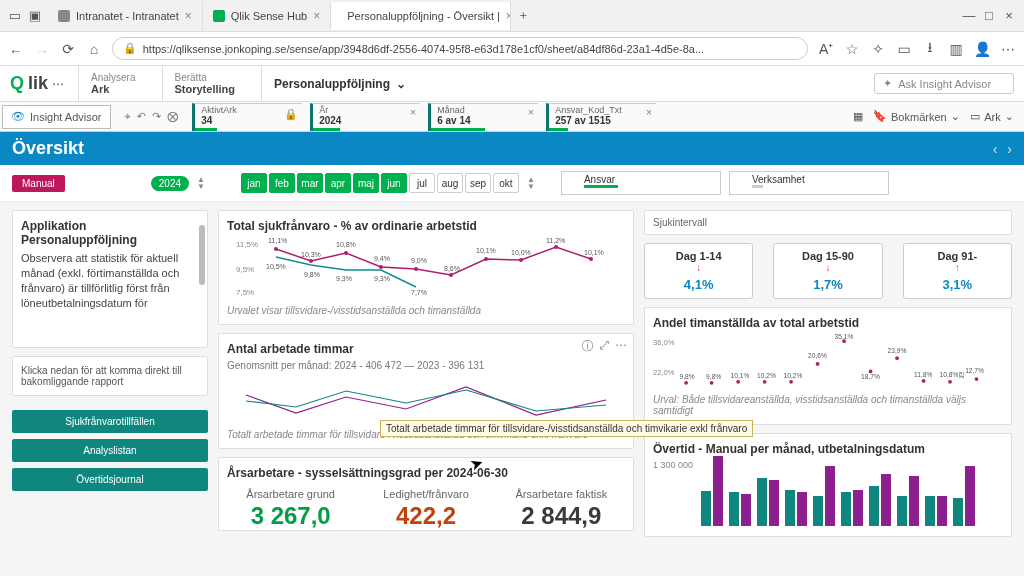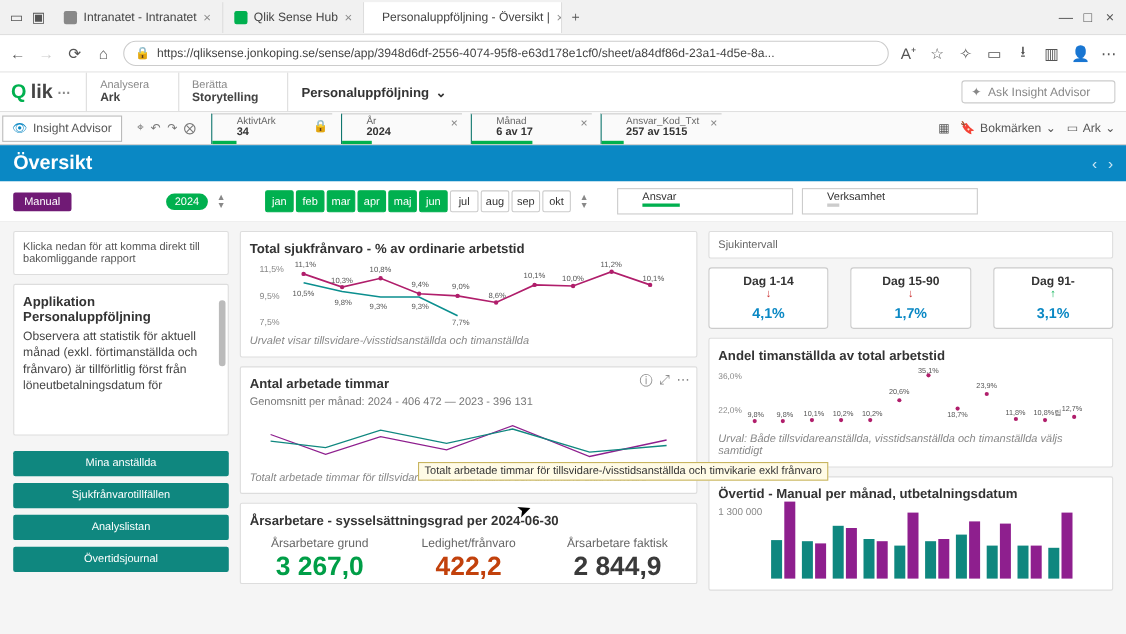--- a/index.html
+++ b/index.html
@@ -26,37 +26,37 @@
 .qlik-section { border-left: 1px solid #ddd; padding: 0 12px; height: 100%; display:flex; flex-direction:column; justify-content:center; }
 .qlik-section .l1 { font-size: 10px; color: #888; }
 .qlik-section .l2 { font-size: 11px; font-weight: 600; color: #444; }
 .spacer { flex: 1; }
 .search-box { border: 1px solid #ccc; border-radius: 3px; padding: 3px 8px; font-size: 11px; color: #888; display:flex; align-items:center; gap:6px; width: 140px; }
 
 
 .filter-bar { height: 30px; background: #fafafa; display: flex; align-items: center; border-bottom: 1px solid #ccc; padding-left: 2px; gap: 8px; font-size: 11px; }
 .insight-btn { display: flex; align-items: center; gap: 5px; padding: 4px 8px; border: 1px solid #bbb; color: #555; background: #fff; height: 24px;}
 .filter-icons { display: flex; gap: 6px; padding: 0 6px; color: #777; }
-.filter-chip { display: flex; flex-direction: column; padding: 1px 0 0 16px; border-top: 1px solid #ccc; border-left: 1px solid #0f766e; height: 28px; min-width: 110px; position:relative; }
+.filter-chip { display: flex; flex-direction: column; padding: 1px 0 0 0; border-top: 1px solid #ccc; border-left: 3px solid #0f766e; height: 28px; min-width: 110px; position:relative; }
 .filter-chip .fl { font-size: 9px; color: #666; padding: 0 6px; }
 .filter-chip .fv { font-size: 10px; font-weight: 600; color: #333; padding: 0 6px; }
 .filter-chip .bar { position:absolute; bottom:0; left:0; height:3px; background:#00b04f; }
 .filter-chip .x { position:absolute; right:4px; top:2px; color:#888; font-size:11px; }
 .filter-chip .lock { position:absolute; right:4px; top:4px; color:#888; font-size:11px; }
 .right-tools { margin-left:auto; display:flex; align-items:center; gap:10px; padding-right:10px; color:#555; }
 .right-tools .tool { display:flex; align-items:center; gap:4px; font-size:11px; }
 
 
 .page-title { background: #0a88c4; color: #fff; padding: 6px 12px; display: flex; align-items: center; justify-content: space-between; }
 .page-title h1 { font-size: 18px; font-weight: 600; }
 .page-title .arrows { display:flex; gap:10px; color:#cce7f5; font-size:14px; }
 
 
 .month-row { background:#fff; padding:6px 12px; display:flex; align-items:center; gap:8px; border-bottom:1px solid #eee; }
-.month-row .manual { background:#701a75; color:#fff; font-size:10px; padding:3px 10px; border-radius:2px; }
+.month-row .manual { background:#be185d; color:#fff; font-size:10px; padding:3px 10px; border-radius:2px; }
 .year-pill { background:#00b04f; color:#fff; font-size:10px; padding:2px 8px; border-radius:8px; }
 .months { display:flex; gap:2px; }
 .months .m { width:26px; height:20px; font-size:10px; display:flex; align-items:center; justify-content:center; border-radius:2px; border:1px solid #ccc; }
 .months .m.sel { background:#00b04f; color:#fff; border-color:#00b04f; }
 .filter-field { border:1px solid #ccc; padding:2px 22px; flex:1; height:24px; display:flex; flex-direction:column; font-size:10px; max-width:160px;}
 .filter-field .under { height:3px; background:#00b04f; width:30%; }
 
 
 .dash { padding: 8px 12px; display:flex; gap:10px; }
 .col-left { width: 196px; display:flex; flex-direction:column; gap:8px; }
@@ -191,21 +191,21 @@
       <div class="bar" style="width:20%"></div>
     </div>
   <div class="filter-chip">
       <span class="fl">År</span>
       <span class="fv">2024</span>
       <span class="x">×</span>
       <div class="bar" style="width:25%"></div>
     </div>
   <div class="filter-chip">
       <span class="fl">Månad</span>
-      <span class="fv">6 av 17</span>
+      <span class="fv">6 av 14</span>
       <span class="x">×</span>
       <div class="bar" style="width:50%"></div>
     </div>
   <div class="filter-chip">
       <span class="fl">Ansvar_Kod_Txt</span>
       <span class="fv">257 av 1515</span>
       <span class="x">×</span>
       <div class="bar" style="width:18%"></div>
     </div>
   <div class="right-tools">
@@ -255,30 +255,29 @@
     </div>
   <div class="filter-field">
       <span>Verksamhet</span>
       <div class="under" style="width:10%;background:#ccc"></div>
     </div>
 </div>
 
 <div class="dash">
 
   <div class="col-left">
-    <div class="panel" style="font-size:10px;color:#555">
-      <span>Klicka nedan för att komma direkt till bakomliggande rapport</span>
-    </div>
     <div class="panel">
       <h3>Applikation Personaluppföljning</h3>
       <div class="left-note">Observera att statistik för aktuell månad (exkl. förtimanställda och frånvaro) är tillförlitlig först från löneutbetalningsdatum för</div>
       <div class="scroll-hint"></div>
     </div>
+    <div class="panel" style="font-size:10px;color:#555">
+      <span>Klicka nedan för att komma direkt till bakomliggande rapport</span>
+    </div>
     <div id="left-buttons">
-        <div class="teal-btn" style="margin-top: 6px;">Mina anställda</div>
         <div class="teal-btn" style="margin-top: 6px;">Sjukfrånvarotillfällen</div>
         <div class="teal-btn" style="margin-top: 6px;">Analyslistan</div>
         <div class="teal-btn" style="margin-top: 6px;">Övertidsjournal</div>
       </div>
   </div>
 
   <div class="col-mid">
     <div class="panel">
       <h3>Total sjukfrånvaro - % av ordinarie arbetstid</h3>
       <div class="spark">

